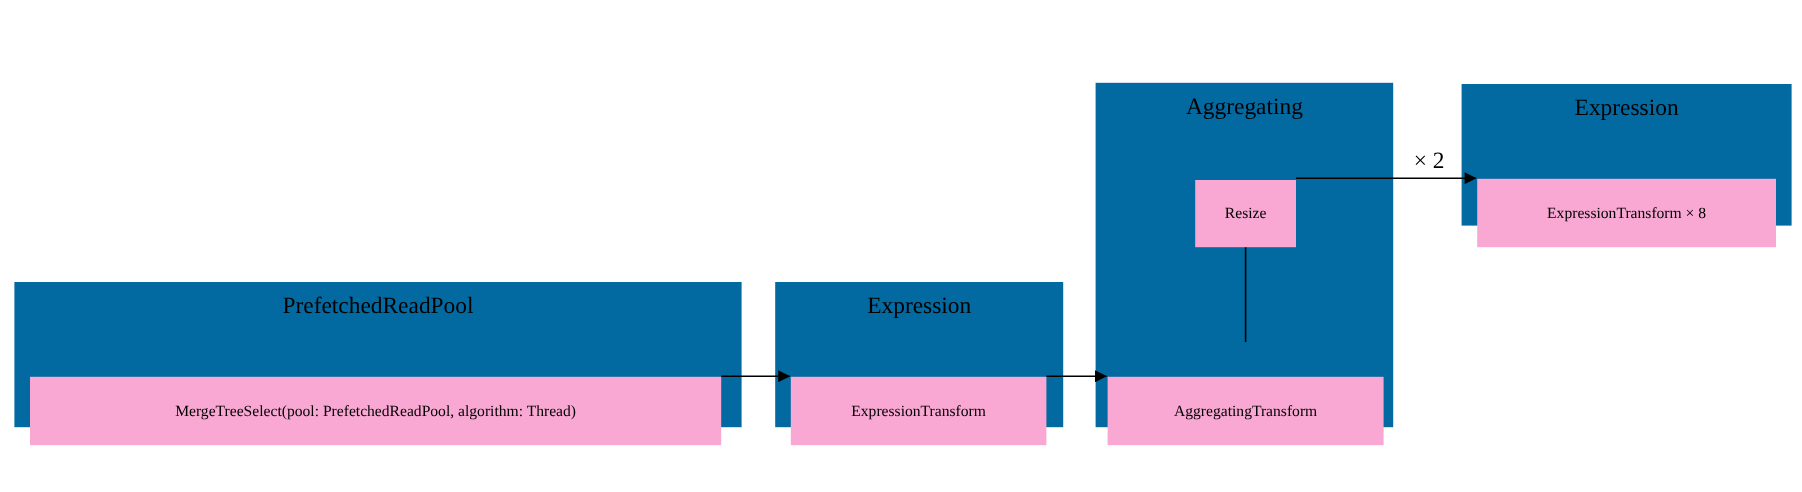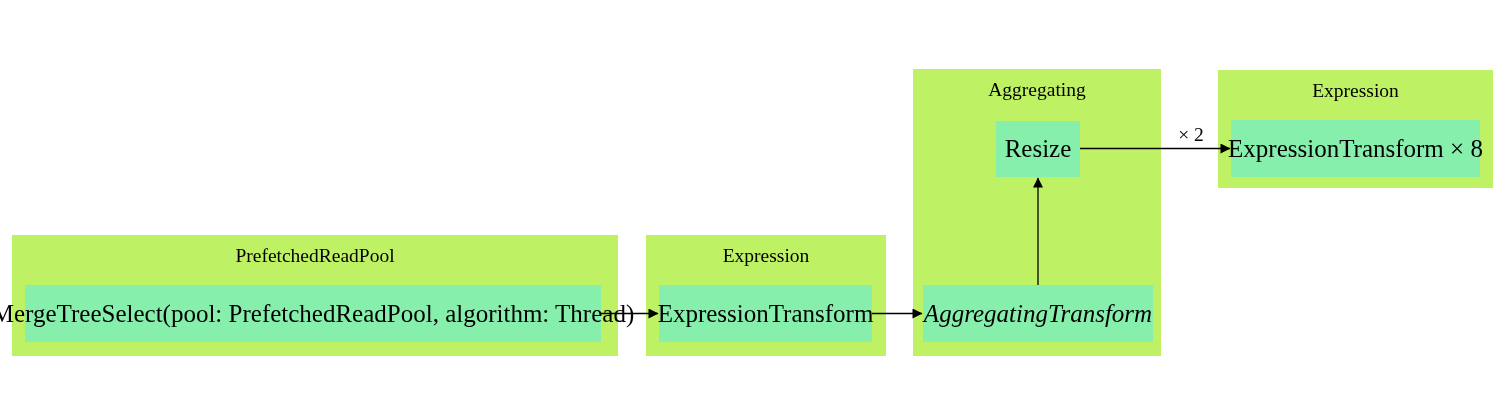--- a/index.html
+++ b/index.html
@@ -7,40 +7,41 @@
     position: relative;
     width: 1502px;
     height: 410px;
     background: #ffffff;
     font-family: "Liberation Serif", "DejaVu Serif", serif;
     color: #000000;
     overflow: hidden;
   }
   .cluster {
     position: absolute;
-    background: #bef264;
+    background: #0369a1;
   }
   .cluster-title {
     position: absolute;
     top: 9px;
     left: 0;
     right: 0;
     text-align: center;
     font-size: 19.5px;
     line-height: 23px;
     white-space: nowrap;
   }
   .node {
     position: absolute;
-    background: #86efac;
+    background: #f9a8d4;
     display: flex;
     align-items: center;
     justify-content: center;
-    font-size: 25px;
+    font-size: 13px;
     white-space: nowrap;
+    margin-top: 29px;
   }
   .edges {
     position: absolute;
     left: 0; top: 0;
     width: 1502px;
     height: 410px;
     pointer-events: none;
   }
   .edges line { stroke: #000000; stroke-width: 1.3px; }
   .edge-label {
@@ -88,17 +89,17 @@
   </svg>
 
   <div class="edge-label">× 2</div>
 
   <div class="node" style="left:659px; top:285px; width:213px; height:57px;">ExpressionTransform</div>
 
   <div class="node" style="left:25px; top:285px; width:576px; height:57px;">MergeTreeSelect(pool: PrefetchedReadPool, algorithm: Thread)</div>
 
   <div class="node" style="left:996px; top:121px; width:84px; height:56px;">Resize</div>
 
-  <div class="node" style="left:923px; top:285px; width:230px; height:57px;font-style:italic;">AggregatingTransform</div>
+  <div class="node" style="left:923px; top:285px; width:230px; height:57px;">AggregatingTransform</div>
 
   <div class="node" style="left:1231px; top:120px; width:249px; height:57px;">ExpressionTransform × 8</div>
 
 </div>
 
 </body></html>

